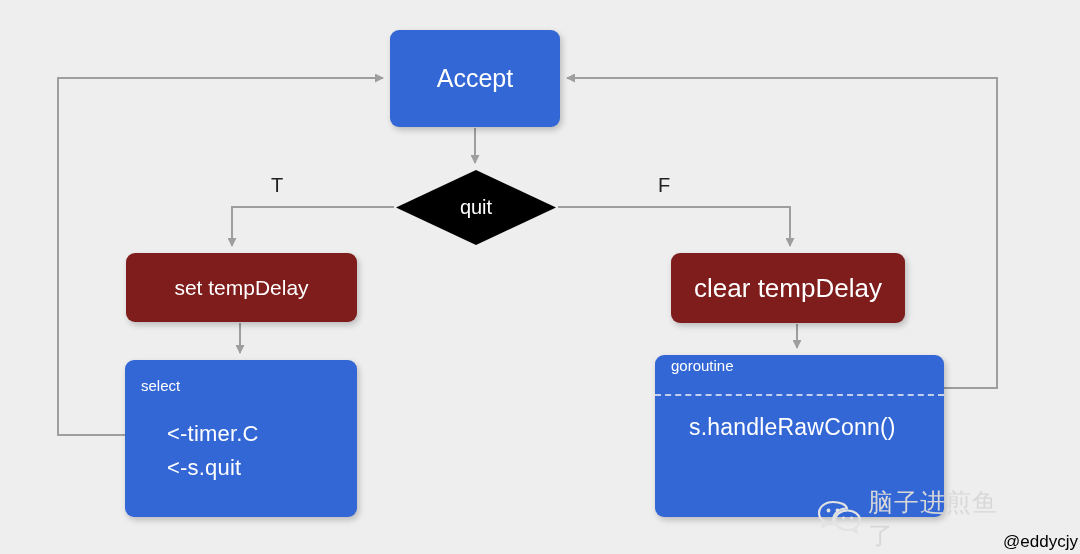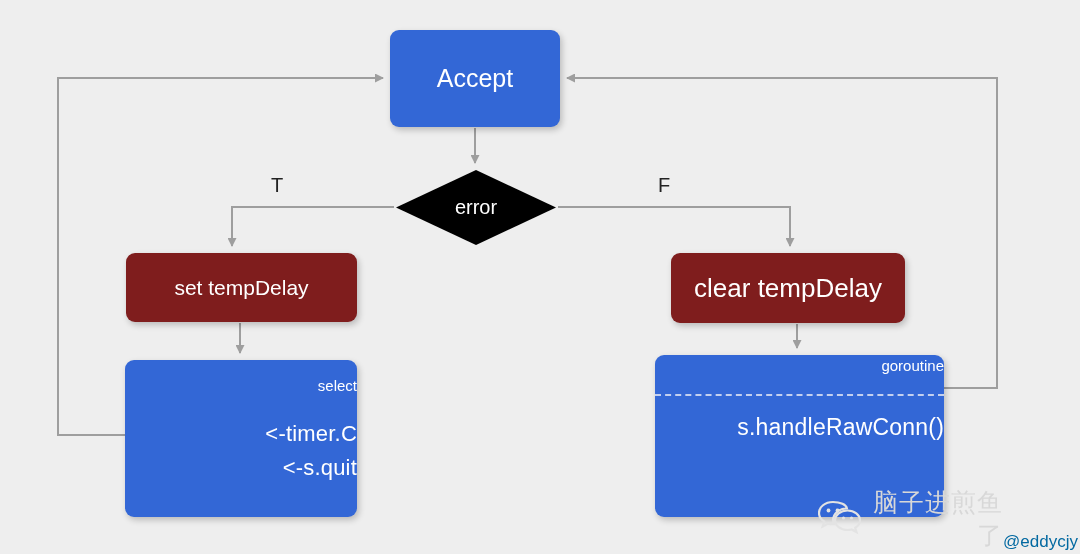--- a/index.html
+++ b/index.html
@@ -11,21 +11,20 @@
     height: 554px;
     background: #eeeeee;
     font-family: "Liberation Sans", sans-serif;
     overflow: hidden;
     position: relative;
   }
   #canvas {
     position: relative;
     width: 1080px;
     height: 554px;
-    text-align: right;
   }
   svg.edges {
     position: absolute;
     left: 0;
     top: 0;
     width: 1080px;
     height: 554px;
     pointer-events: none;
   }
   .node {
@@ -139,21 +138,21 @@
   }
   #watermark .wm-text {
     font-size: 25px;
     color: #d8d8d8;
     letter-spacing: 1px;
     margin-left: 6px;
     font-family: "DejaVu Sans", sans-serif;
   }
   #watermark .wm-handle {
     font-size: 17px;
-    color: #0369a1;
+    color: #000000;
     margin-top: 2px;
     margin-right: 2px;
   }
 </style>
 </head>
 <body>
 
 <div id="canvas">
 
   <svg class="edges" viewBox="0 0 1080 554">
@@ -177,21 +176,21 @@
 
     <path d="M 944,388 L 997,388 L 997,78 L 567,78" stroke="#9e9e9e" stroke-width="2" fill="none" marker-end="url(#arrowhead)"></path>
   </svg>
 
   <div class="node rounded blue" id="node-accept">
     <span>Accept</span>
   </div>
 
   <div id="node-error">
     <div class="diamond-shape"></div>
-    <div class="diamond-label">error</div>
+    <div class="diamond-label">quit</div>
   </div>
 
   <div class="edge-label" id="label-true">T</div>
   <div class="edge-label" id="label-false">F</div>
 
   <div class="node rounded purple" id="node-set-temp">
     <span>set tempDelay</span>
   </div>
 
   <div class="node rounded purple" id="node-clear-temp">

